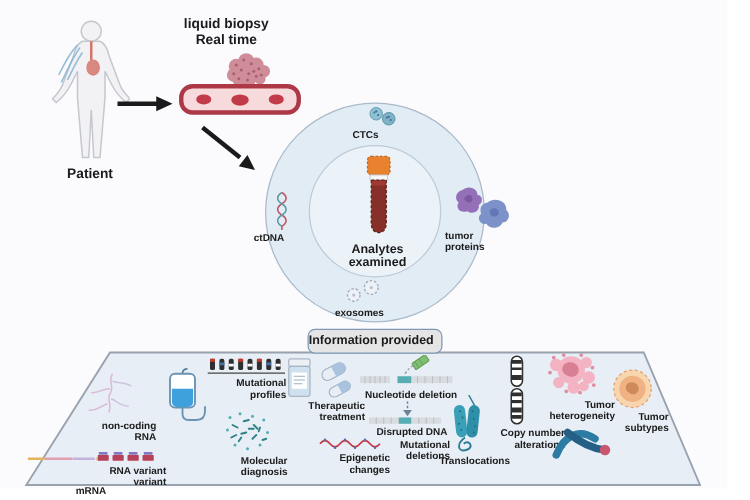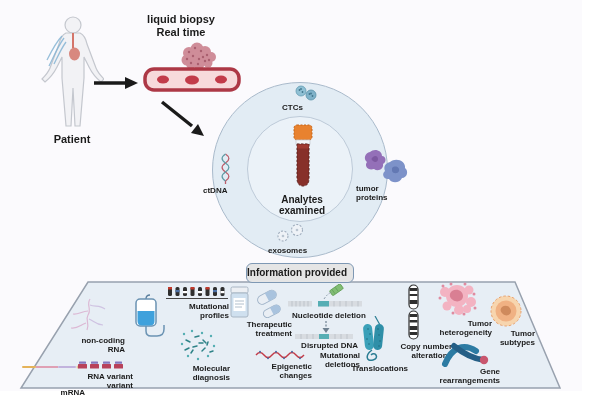--- a/index.html
+++ b/index.html
@@ -419,18 +419,14 @@
   <div class="abs lbl z2" style="left:480px;top:329px;width:55px">
     <span>Tumor</span>
     <span>subtypes</span>
   </div>
 
   <svg class="abs z2" style="left:440px;top:341px" width="50" height="26" viewBox="0 0 50 26">
     <path d="M5 23 C12 6 24 2 36 10" stroke="#2c7ba3" stroke-width="6" fill="none" stroke-linecap="round"></path>
     <path d="M14 5 C24 13 34 18 44 19" stroke="#255f86" stroke-width="6" fill="none" stroke-linecap="round"></path>
     <circle cx="44" cy="19" r="4.2" fill="#c9566e"></circle>
   </svg>
-  <div class="abs lbl z2" style="left:432px;top:367px;width:68px">
-    <span>Gene</span>
-    <span>rearrangements</span>
-  </div>
 
 </div>
 
 </body></html>

